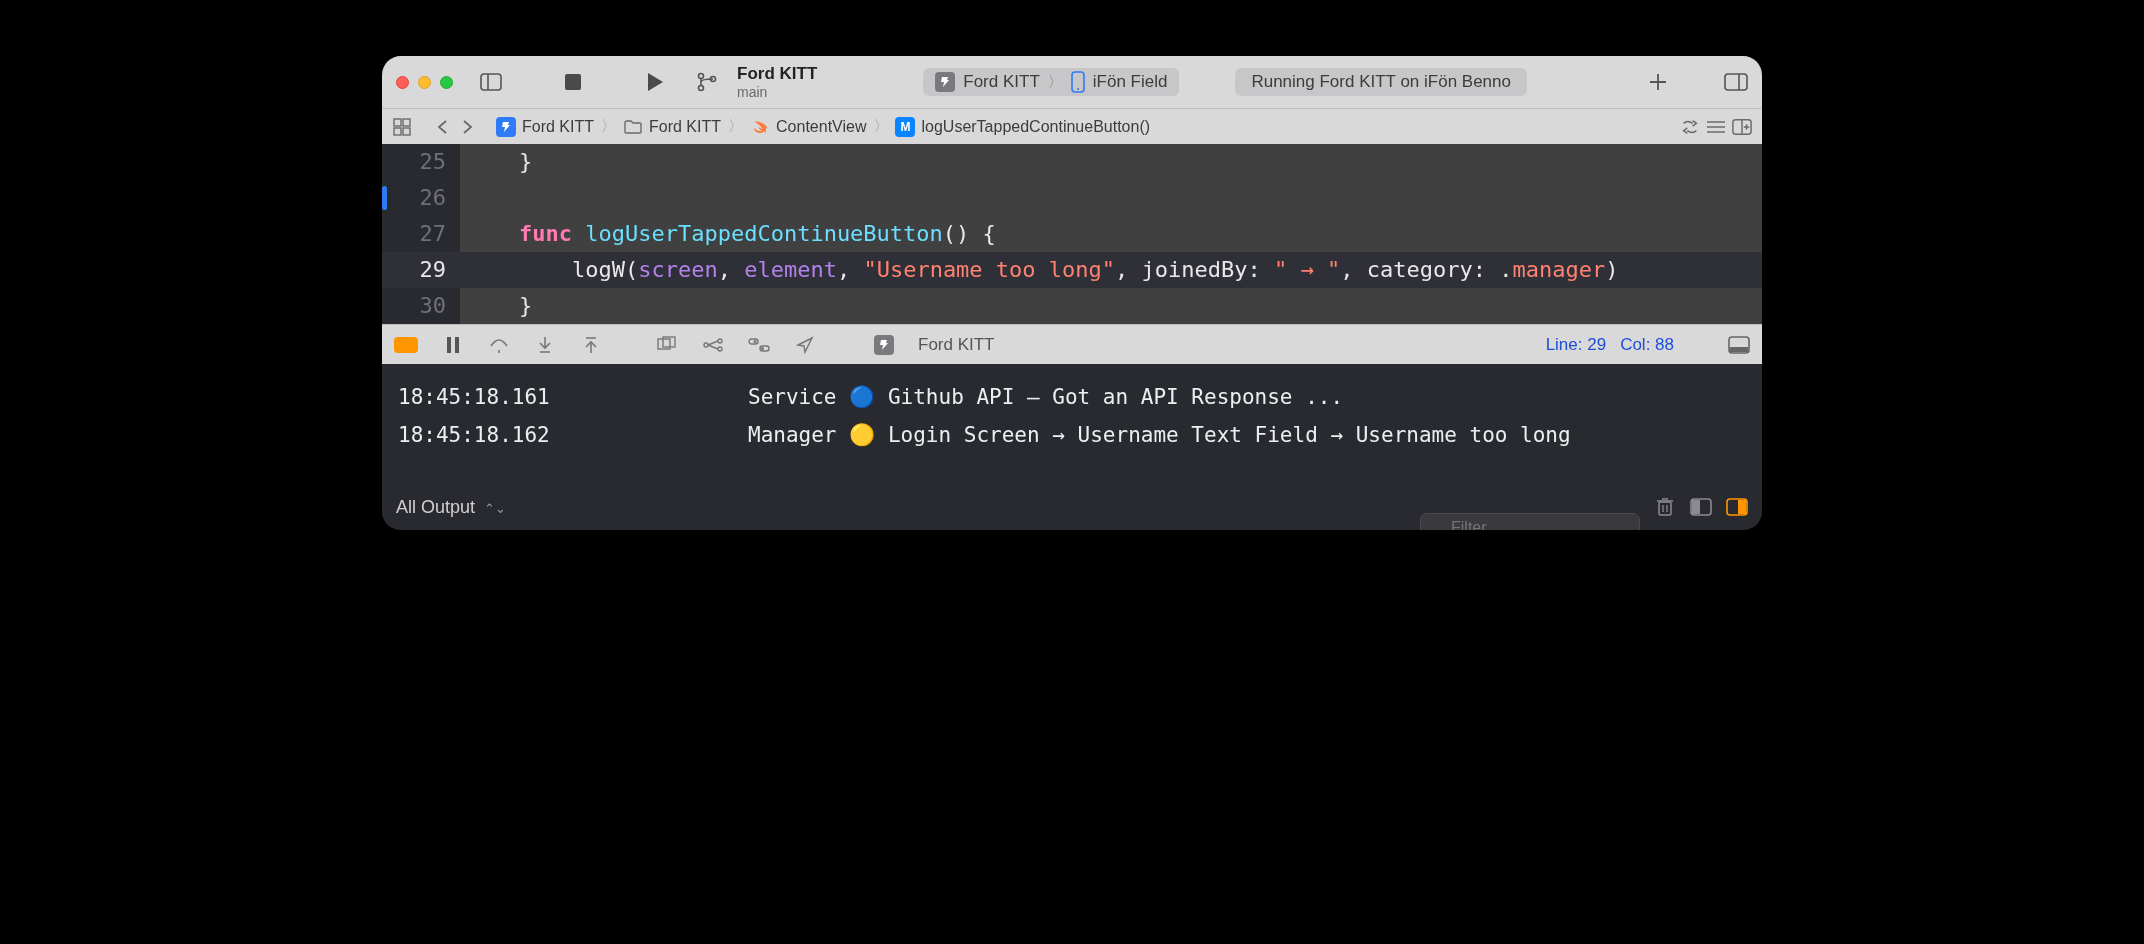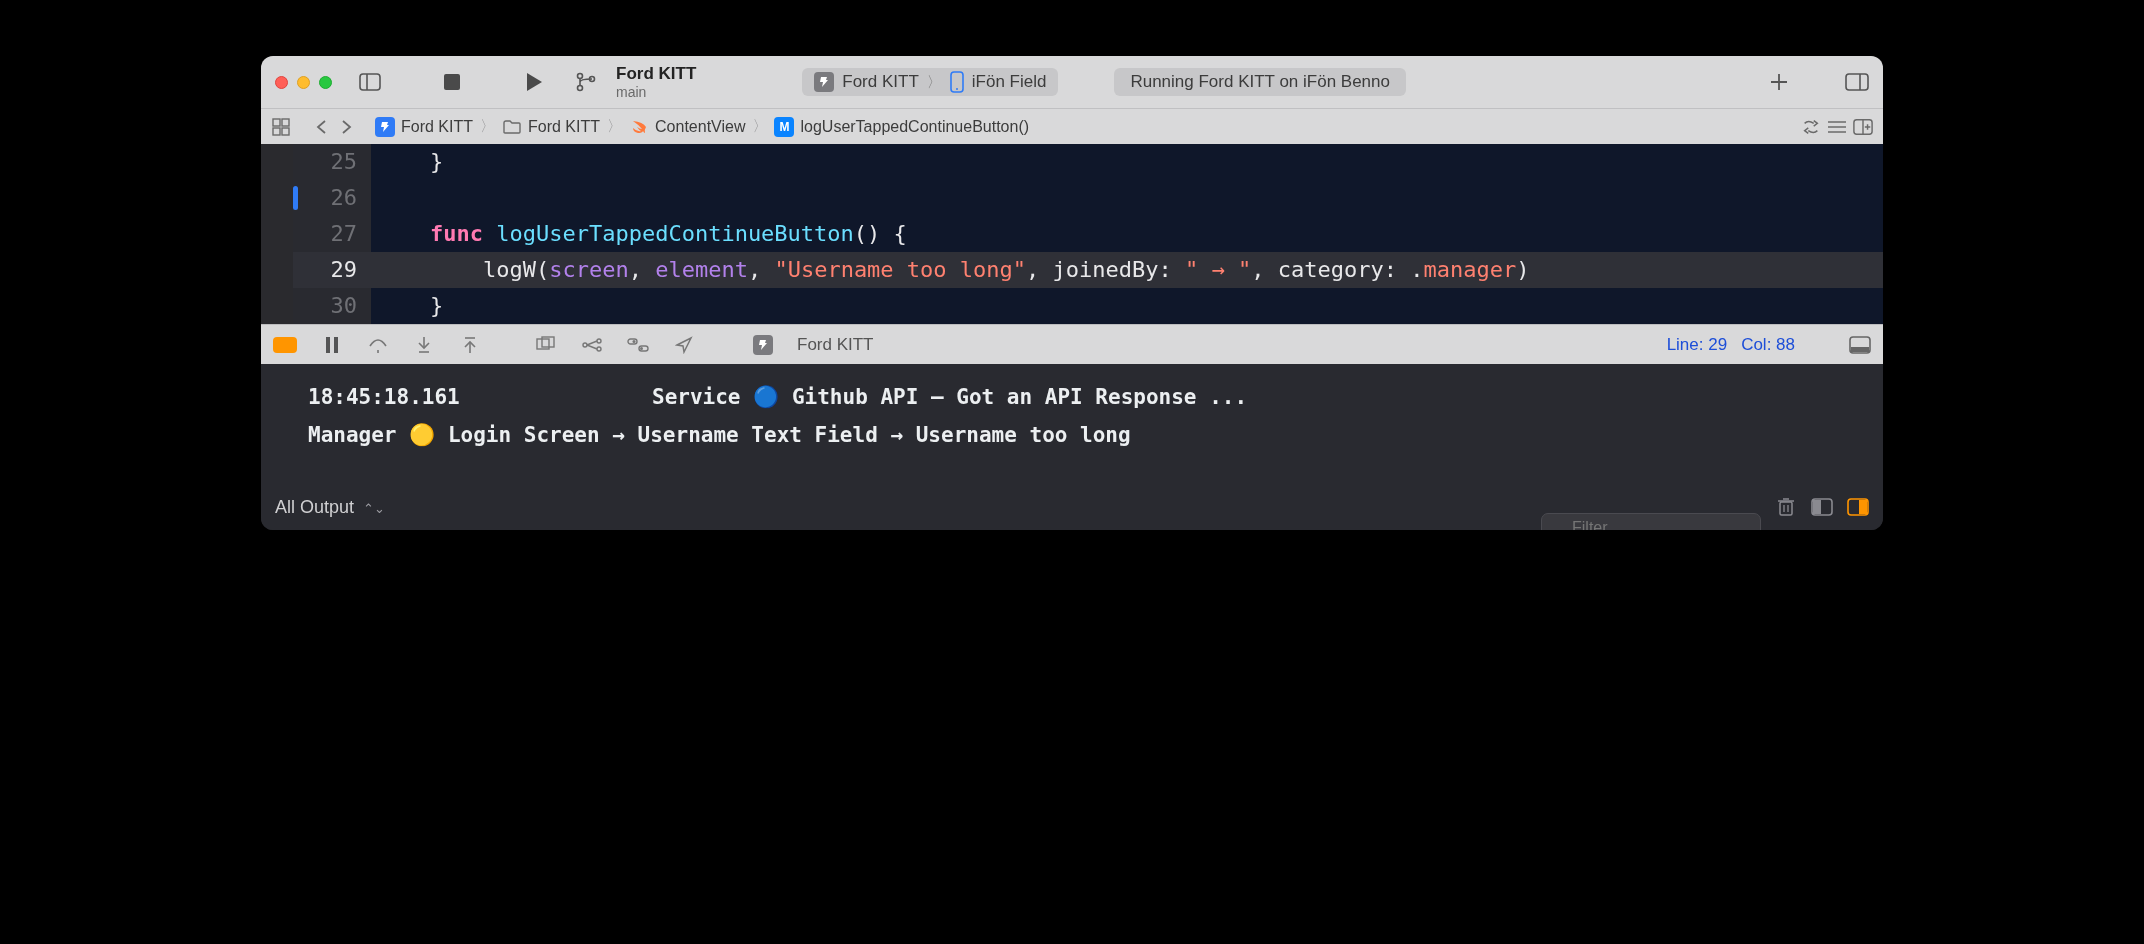--- a/index.html
+++ b/index.html
@@ -7,23 +7,23 @@
     width: 2144px;
     height: 944px;
     background: #000;
     font-family: -apple-system, "SF Pro Text", "Helvetica Neue", Arial, sans-serif;
     display: flex;
     align-items: flex-start;
     justify-content: center;
     padding-top: 56px;
   }
   .window {
-    width: 1622px;
+    width: 1380px;
     background: #2a2a2e;
-    border-radius: 12px;
+    border-radius: 19px;
     overflow: hidden;
     box-shadow: 0 20px 60px rgba(0,0,0,0.6);
   }
   
   .titlebar {
     height: 52px;
     background: #d9d9da;
     display: flex;
     align-items: center;
     padding: 0 14px;
@@ -59,22 +59,22 @@
     font-size:16px; color:#3c3c3c;
   }
   .crumb-icon { width:20px; height:20px; display:inline-flex; align-items:center; justify-content:center; color:#6a6a6a;}
   .crumb-chev { color:#9a9a9c; font-size:15px; padding:0 1px;}
   .badge-sq { width:20px; height:20px; border-radius:4px; display:inline-flex; align-items:center; justify-content:center; font-size:12px; font-weight:700; color:#fff; }
   .badge-blue { background:#2f7bf6; }
   .badge-navy { background:#0a84ff; }
   .crumbbar .spacer { flex:1;}
   
   .editor {
-    background:#0f172a; font-family: "SF Mono","Menlo",monospace;
-    font-size:22px; line-height:36px;margin-left:32px;
+    background:#404040; font-family: "SF Mono","Menlo",monospace;
+    font-size:22px; line-height:36px;
   }
   .edrow { display:flex; }
   .gutter {
     width:78px; text-align:right; padding-right:14px;
     color:#6f7075; background:#292a30; user-select:none;
     position:relative;
   }
   .gutter.lnmark::before {
     content:""; position:absolute; left:0; top:6px; bottom:6px; width:5px;
     background:#2f7bf6; border-radius:3px;
@@ -97,21 +97,21 @@
   .dbg-pill { width:24px; height:16px; border-radius:4px; background:#ff9500; }
   .dbg-icon { width:22px; height:22px; display:flex; align-items:center; justify-content:center;}
   .dbg-spacer { flex:1;}
   .dbg-status { font-size:17px; color:#1d4ed8;}
   
   .console {
     background:#292a30; padding:14px 16px 12px;
     font-family:"SF Mono","Menlo",monospace; font-size:21px;
     color:#eceff1; min-height:120px;
   }
-  .logrow { display:flex; gap:4px; line-height:38px; font-weight:700;margin-left:31px;}
+  .logrow { display:flex; gap:10px; line-height:38px; font-weight:400;}
   .ts { width:340px; }
   .logmsg { flex:1; white-space:pre;}
   
   .cfooter {
     height:46px; background:#292a30; border-top:0px;
     display:flex; align-items:center; padding:0 14px; gap:14px;
     font-size:18px; color:#d0d0d2;
   }
   .cf-grow { flex:1;}
   .filter-input {
@@ -374,20 +374,21 @@
         </svg>
     </div>
   </div>
 
   <div class="console" id="console-root">
       <div class="logrow">
         <div class="ts">18:45:18.161</div>
         <div class="logmsg">Service 🔵 Github API – Got an API Response ...</div>
       </div>
       <div class="logrow">
+        <div class="ts">18:45:18.162</div>
         <div class="logmsg">Manager 🟡 Login Screen → Username Text Field → Username too long</div>
       </div>
     </div>
 
   <div class="cfooter">
     <span>
       <span>All Output</span>
       <span class="updown">⌃⌄</span>
     </span>
     <div class="cf-grow"></div>

